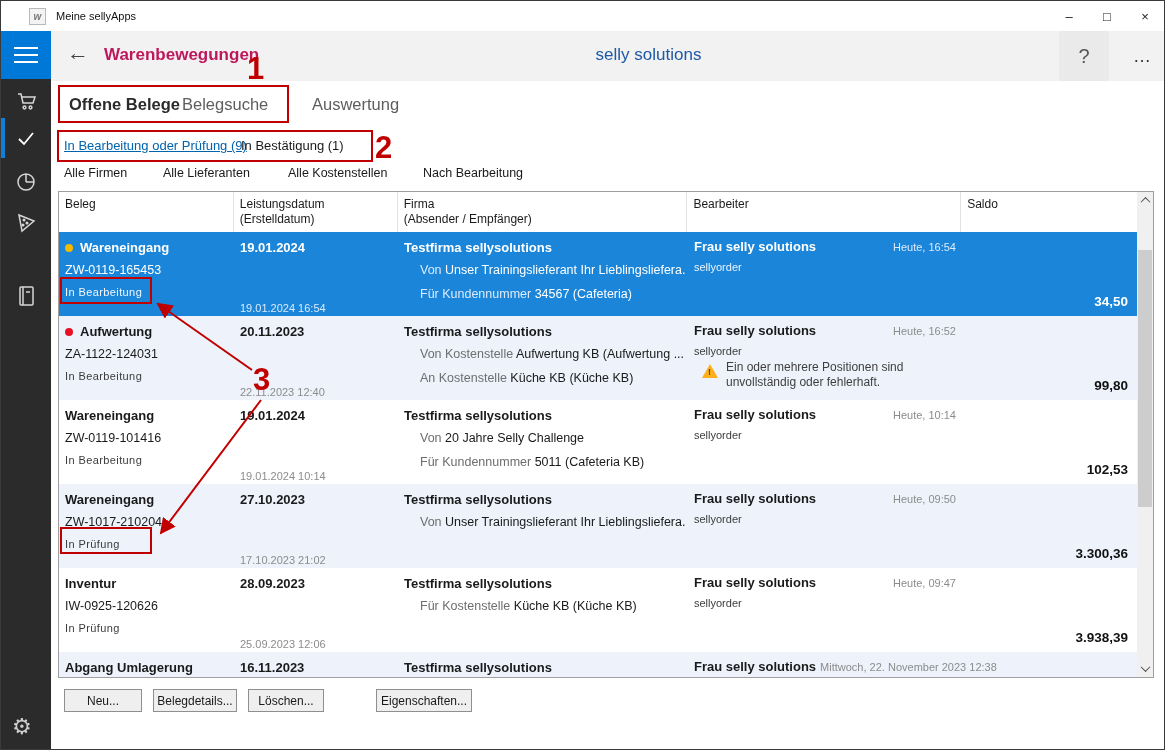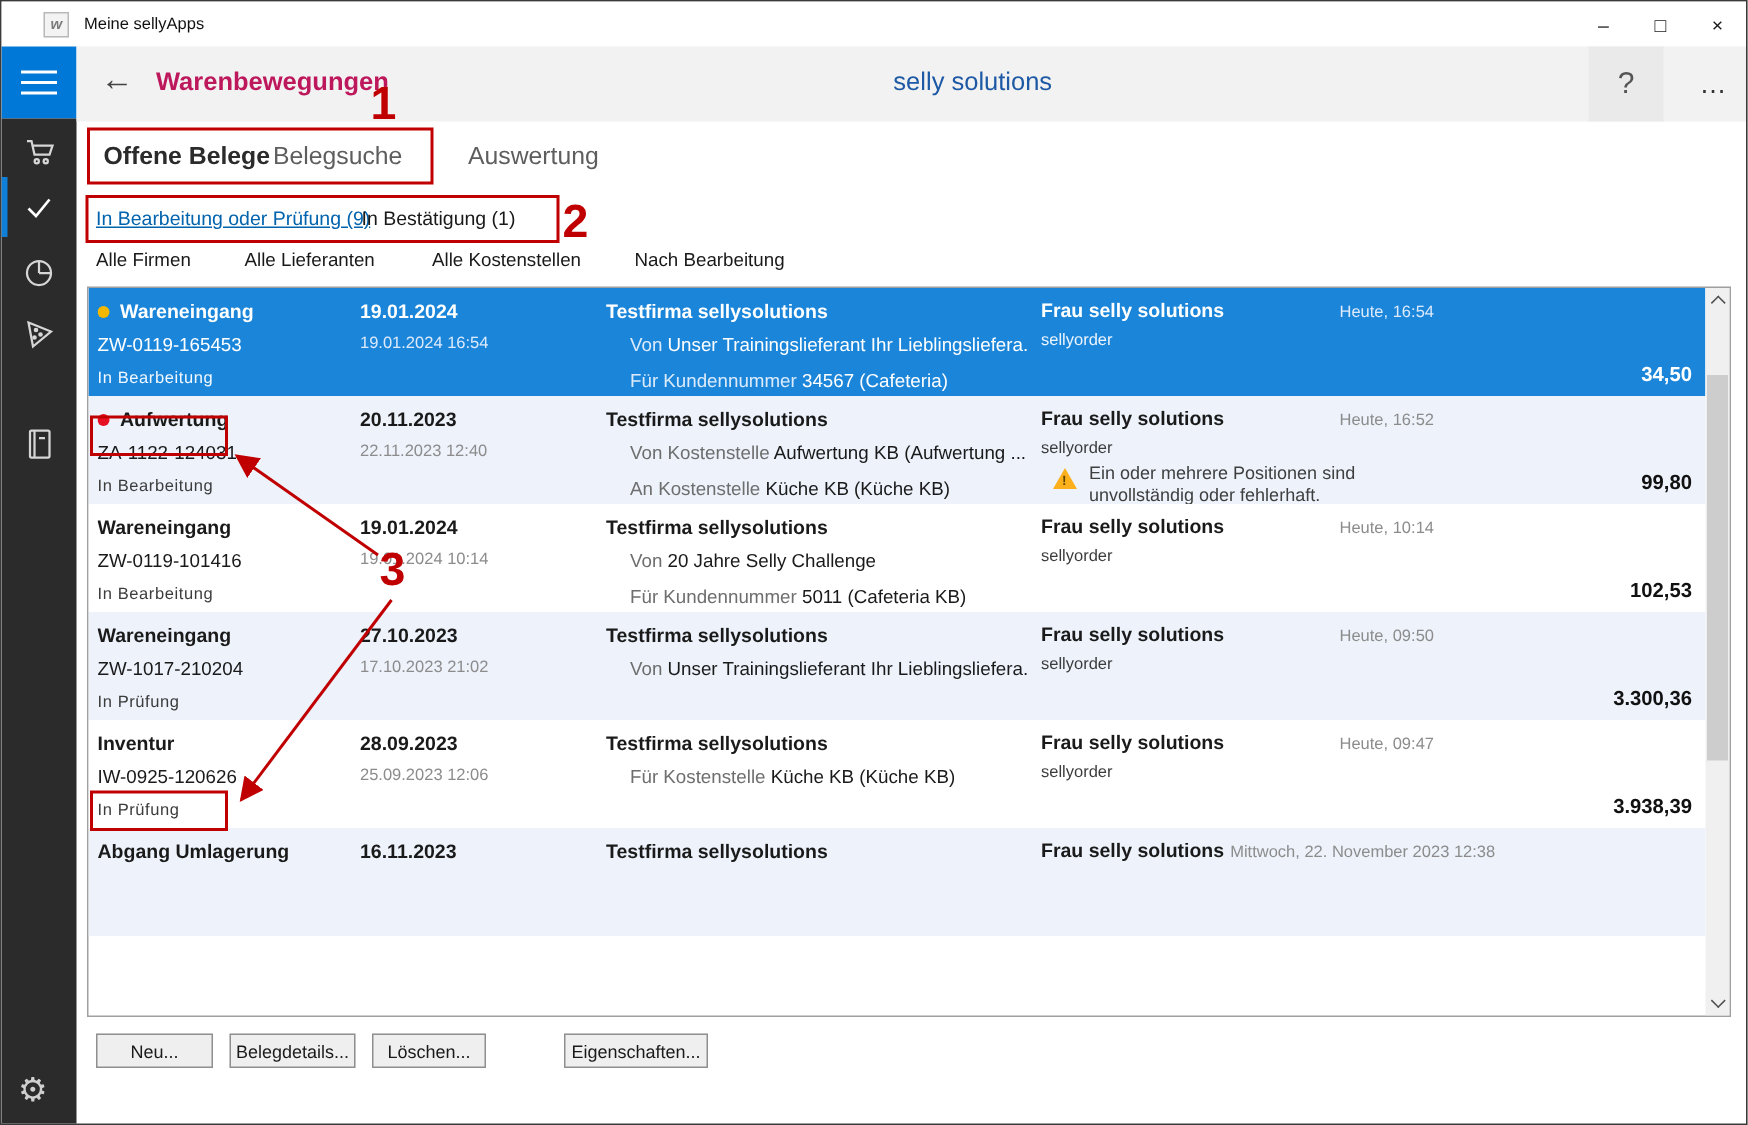--- a/index.html
+++ b/index.html
@@ -50,42 +50,42 @@
   .fl1 { left:63px; } .fl2 { left:240px; }
 
   
   .ddl { position:absolute; top:165px; font-size:12.5px; color:#191919; cursor:default; }
   .dd1 { left:63px; } .dd2 { left:162px; } .dd3 { left:287px; } .dd4 { left:422px; }
 
   
   .tableframe { position:absolute; left:57px; top:190px; width:1096px; height:487px;
                 border:1px solid #9f9f9f; background:#fff; overflow:hidden; }
   .tbodyclip { position:absolute; left:0; top:0; width:1078px; height:485px; overflow:hidden; }
-  .trow { position:relative; width:1078px; height:72px; background:#fff; }
+  .trow { position:relative; width:1078px; height:84px; background:#fff; }
   .trow.alt { background:#edf2fb; }
   .trow.selected { background:#1a85d9; color:#fff; }
   .trow.header { height:40px; background:#fff; display:flex; }
   .hcell { font-size:12px; color:#1a1a1a; line-height:15px; padding:5px 0 0 6px; border-right:1px solid #e2e2e2; }
   .hcell:last-child { border-right:none; }
   .c1 { width:175px; } .c2 { width:164px; } .c3 { width:290px; } .c4 { width:274px; } .c5 { width:176px; }
 
   .cell { position:absolute; top:0; height:100%; }
   .cell.p1 { left:0;   width:175px; }
   .cell.p2 { left:175px; width:164px; }
   .cell.p3 { left:339px; width:290px; }
   .cell.p4 { left:629px; width:274px; }
   .cell.p5 { left:903px; width:175px; }
 
   .l1 { position:absolute; top:8px; left:6px; right:4px; font-size:13px; font-weight:bold; color:#1a1a1a;
         white-space:nowrap; overflow:hidden; display:flex; align-items:center; }
   .selected .l1 { color:#fff; }
   .dot { width:8px; height:8px; border-radius:50%; margin-right:7px; flex:0 0 auto; }
   .l2 { position:absolute; top:31px; left:6px; font-size:12.5px; color:#1a1a1a; white-space:nowrap; }
   .selected .l2 { color:#fff; }
-  .l2.small { font-size:11px; color:#8c8c8c; }
+  .l2.small { font-size:11px; color:#8c8c8c;margin-top:39px; }
   .selected .l2.small { color:#dceafc; }
   .l3status { position:absolute; top:54px; left:6px; font-size:11px; color:#3c3c3c; letter-spacing:.4px; }
   .selected .l3status { color:#f2f8ff; }
   .dline { position:absolute; left:22px; right:2px; font-size:12.5px; white-space:nowrap; overflow:hidden; }
   .dline .lab { color:#6e6e6e; } .dline .val { color:#1a1a1a; }
   .selected .dline .lab { color:#dcebfb; } .selected .dline .val { color:#fff; }
   .d1 { top:31px; } .d2 { top:55px; }
   .nametime { position:absolute; top:7px; left:6px; right:6px; display:flex; justify-content:space-between; align-items:baseline; }
   .bname { font-size:13px; font-weight:bold; color:#1a1a1a; white-space:nowrap; }
   .selected .bname { color:#fff; }
@@ -202,20 +202,39 @@
   <div class="flink fl1 active">In Bearbeitung oder Prüfung (9)</div>
   <div class="flink fl2 plain">In Bestätigung (1)</div>
 
   <div class="ddl dd1">Alle Firmen</div>
   <div class="ddl dd2">Alle Lieferanten</div>
   <div class="ddl dd3">Alle Kostenstellen</div>
   <div class="ddl dd4">Nach Bearbeitung</div>
 
   <div class="tableframe">
     <div class="tbodyclip" id="tbody">
+        <div class="trow header">
+          <div class="hcell c1">
+            <div>Beleg</div>
+          </div>
+          <div class="hcell c2">
+            <div>Leistungsdatum</div>
+            <div>(Erstelldatum)</div>
+          </div>
+          <div class="hcell c3">
+            <div>Firma</div>
+            <div>(Absender / Empfänger)</div>
+          </div>
+          <div class="hcell c4">
+            <div>Bearbeiter</div>
+          </div>
+          <div class="hcell c5">
+            <div>Saldo</div>
+          </div>
+        </div>
         <div class="trow selected">
           <div class="cell p1">
             <div class="l1">
               <span class="dot" style="background: rgb(245, 184, 0);"></span>
               <span>Wareneingang</span>
             </div>
             <div class="l2">ZW-0119-165453</div>
             <div class="l3status">In Bearbeitung</div>
           </div>
           <div class="cell p2">

